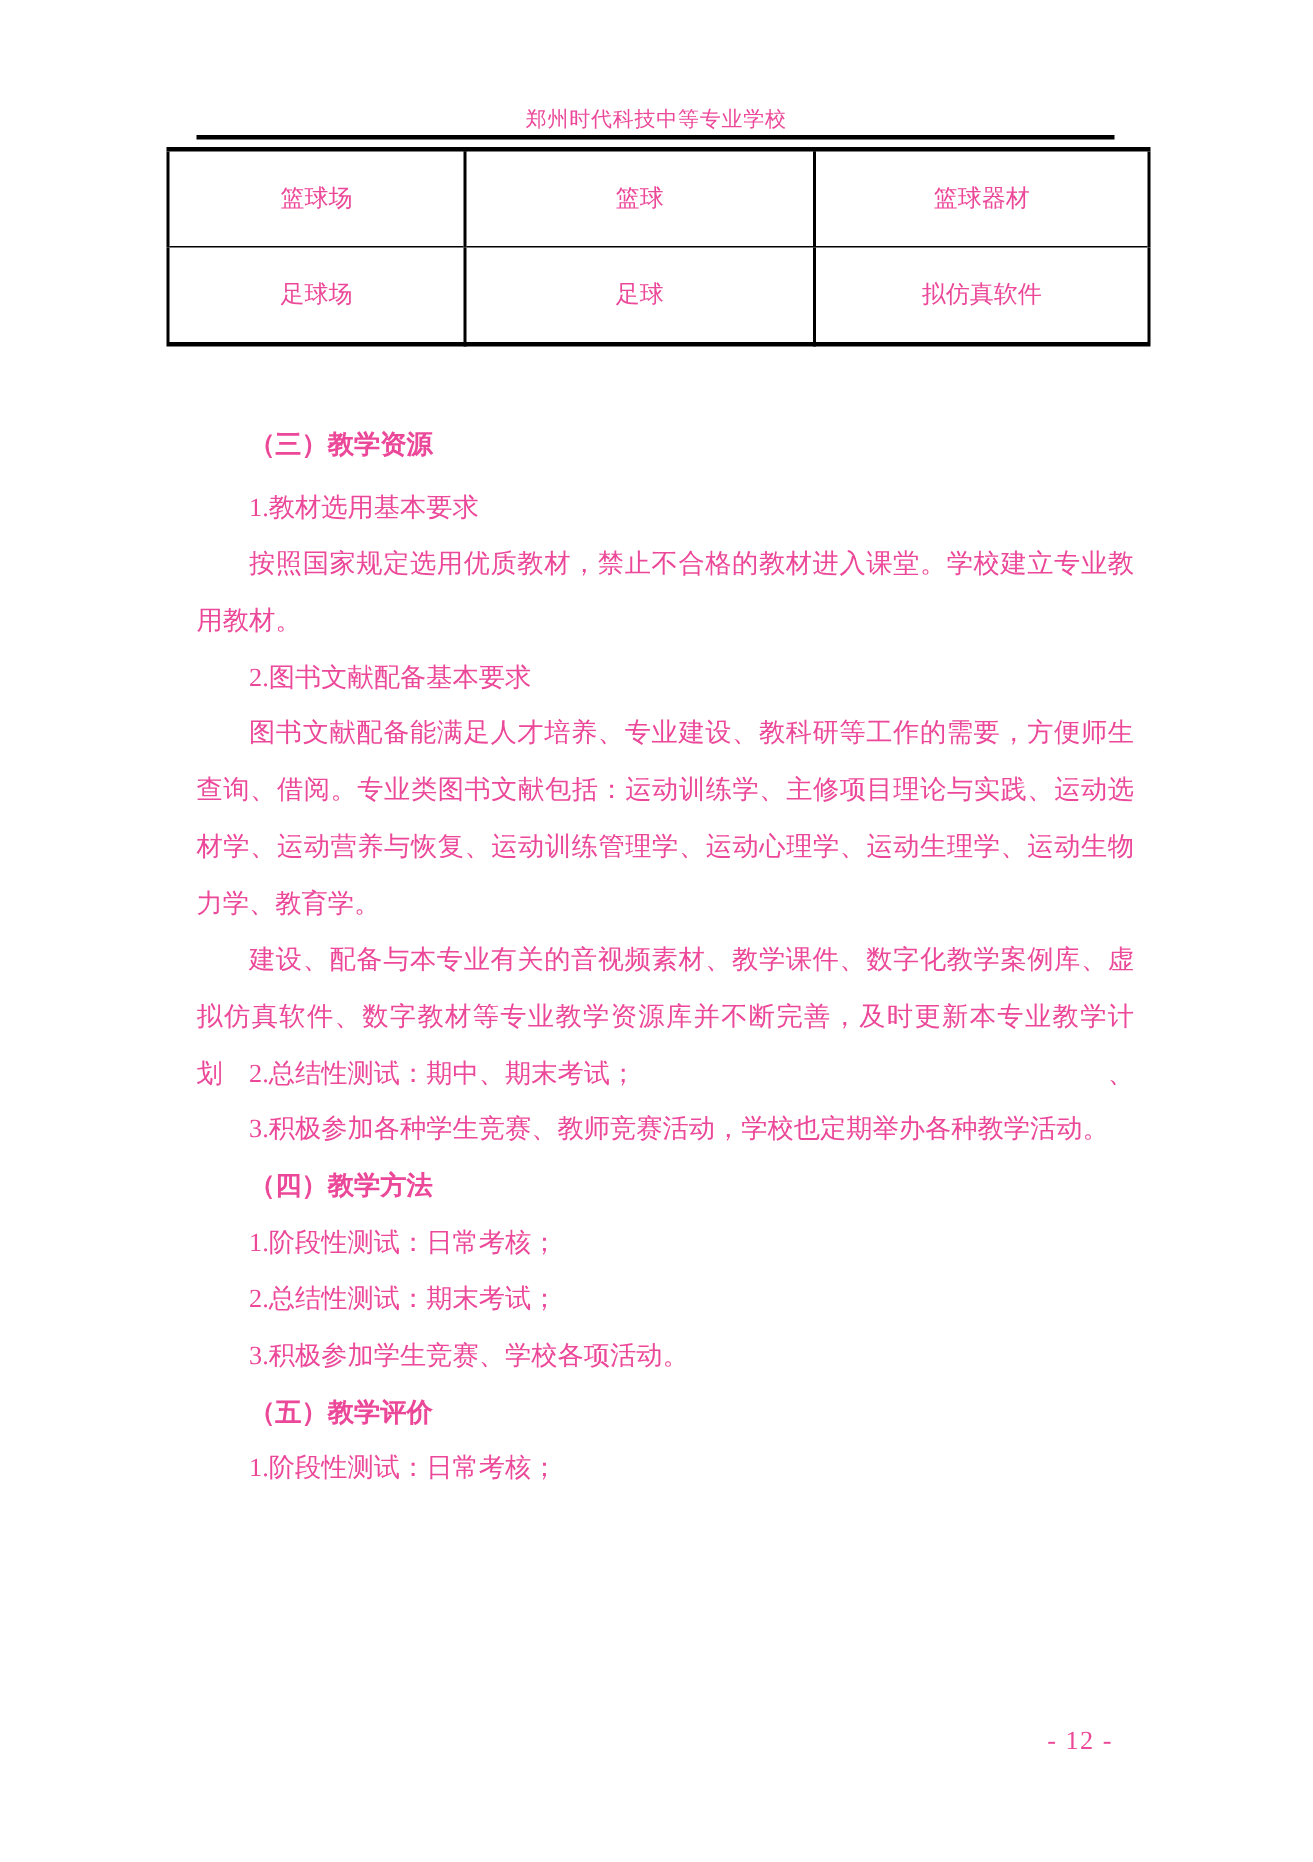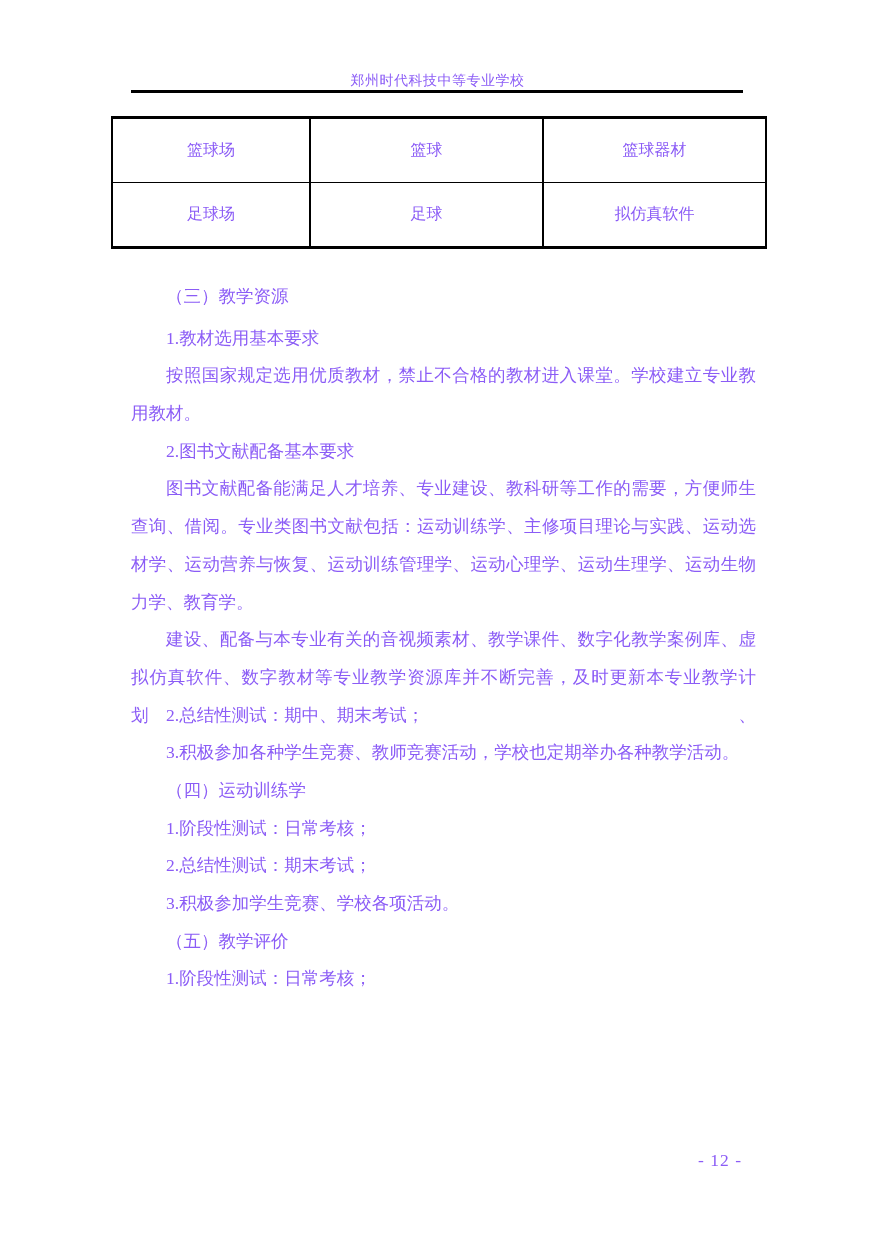--- a/index.html
+++ b/index.html
@@ -2,21 +2,21 @@
 <html><head>
 <meta charset="utf-8">
 <style>
   * { margin: 0; padding: 0; box-sizing: border-box; }
   html, body { background: #888; }
   .page {
     position: relative;
     width: 875px;
     height: 1241px;
     background: #ffffff;
-    color: #8b5cf6;
+    color: #ec4899;
     font-family: "Liberation Serif", serif;
     overflow: hidden;
     margin: 0 auto;
   }
   
   .hdr-title {
     position: absolute;
     top: 72px; left: 0; right: 0;
     text-align: center;
     font-size: 14px;
@@ -25,21 +25,21 @@
   }
   .hdr-rule {
     position: absolute;
     top: 90px; left: 131px;
     width: 612px; height: 3px;
     background: #000000;
   }
   
   .fac-table {
     position: absolute;
-    top: 116px; left: 111px;
+    top: 98px; left: 111px;
     width: 654px;
     border-collapse: collapse;
     border: 2px solid #000;
     border-top-width: 3px;
     border-bottom-width: 3px;
     table-layout: fixed;
     padding-left: 40px;
   }
   .fac-table td {
     border: solid #000;
@@ -57,21 +57,21 @@
     position: absolute;
     top: 278px; left: 131px;
     width: 625px;
     font-size: 17.5px;
   }
   .line {
     line-height: 37.7px;
     height: 37.7px;
     white-space: nowrap;
   }
-  .line.h { font-weight: normal; }
+  .line.h { font-weight: bold; }
   .line.gap { margin-bottom: 4px; }
   .line.ind { text-indent: 35px; }
   .line.full {
     white-space: normal;
     text-align: justify;
     text-align-last: justify;
     text-justify: inter-character;
   }
   
   .page-num {
@@ -117,21 +117,21 @@
     <div class="line">用教材。</div>
     <div class="line ind">2.图书文献配备基本要求</div>
     <div class="line ind full">图书文献配备能满足人才培养、专业建设、教科研等工作的需要，方便师生</div>
     <div class="line full">查询、借阅。专业类图书文献包括：运动训练学、主修项目理论与实践、运动选</div>
     <div class="line full">材学、运动营养与恢复、运动训练管理学、运动心理学、运动生理学、运动生物</div>
     <div class="line">力学、教育学。</div>
     <div class="line ind full">建设、配备与本专业有关的音视频素材、教学课件、数字化教学案例库、虚</div>
     <div class="line full">拟仿真软件、数字教材等专业教学资源库并不断完善，及时更新本专业教学计划、</div>
     <div class="line ind">2.总结性测试：期中、期末考试；</div>
     <div class="line ind">3.积极参加各种学生竞赛、教师竞赛活动，学校也定期举办各种教学活动。</div>
-    <div class="line h ind">（四）运动训练学</div>
+    <div class="line h ind">（四）教学方法</div>
     <div class="line ind">1.阶段性测试：日常考核；</div>
     <div class="line ind">2.总结性测试：期末考试；</div>
     <div class="line ind">3.积极参加学生竞赛、学校各项活动。</div>
     <div class="line h ind">（五）教学评价</div>
     <div class="line ind">1.阶段性测试：日常考核；</div>
   </div>
 
   <div class="page-num">- 12 -</div>
 
 </div>

